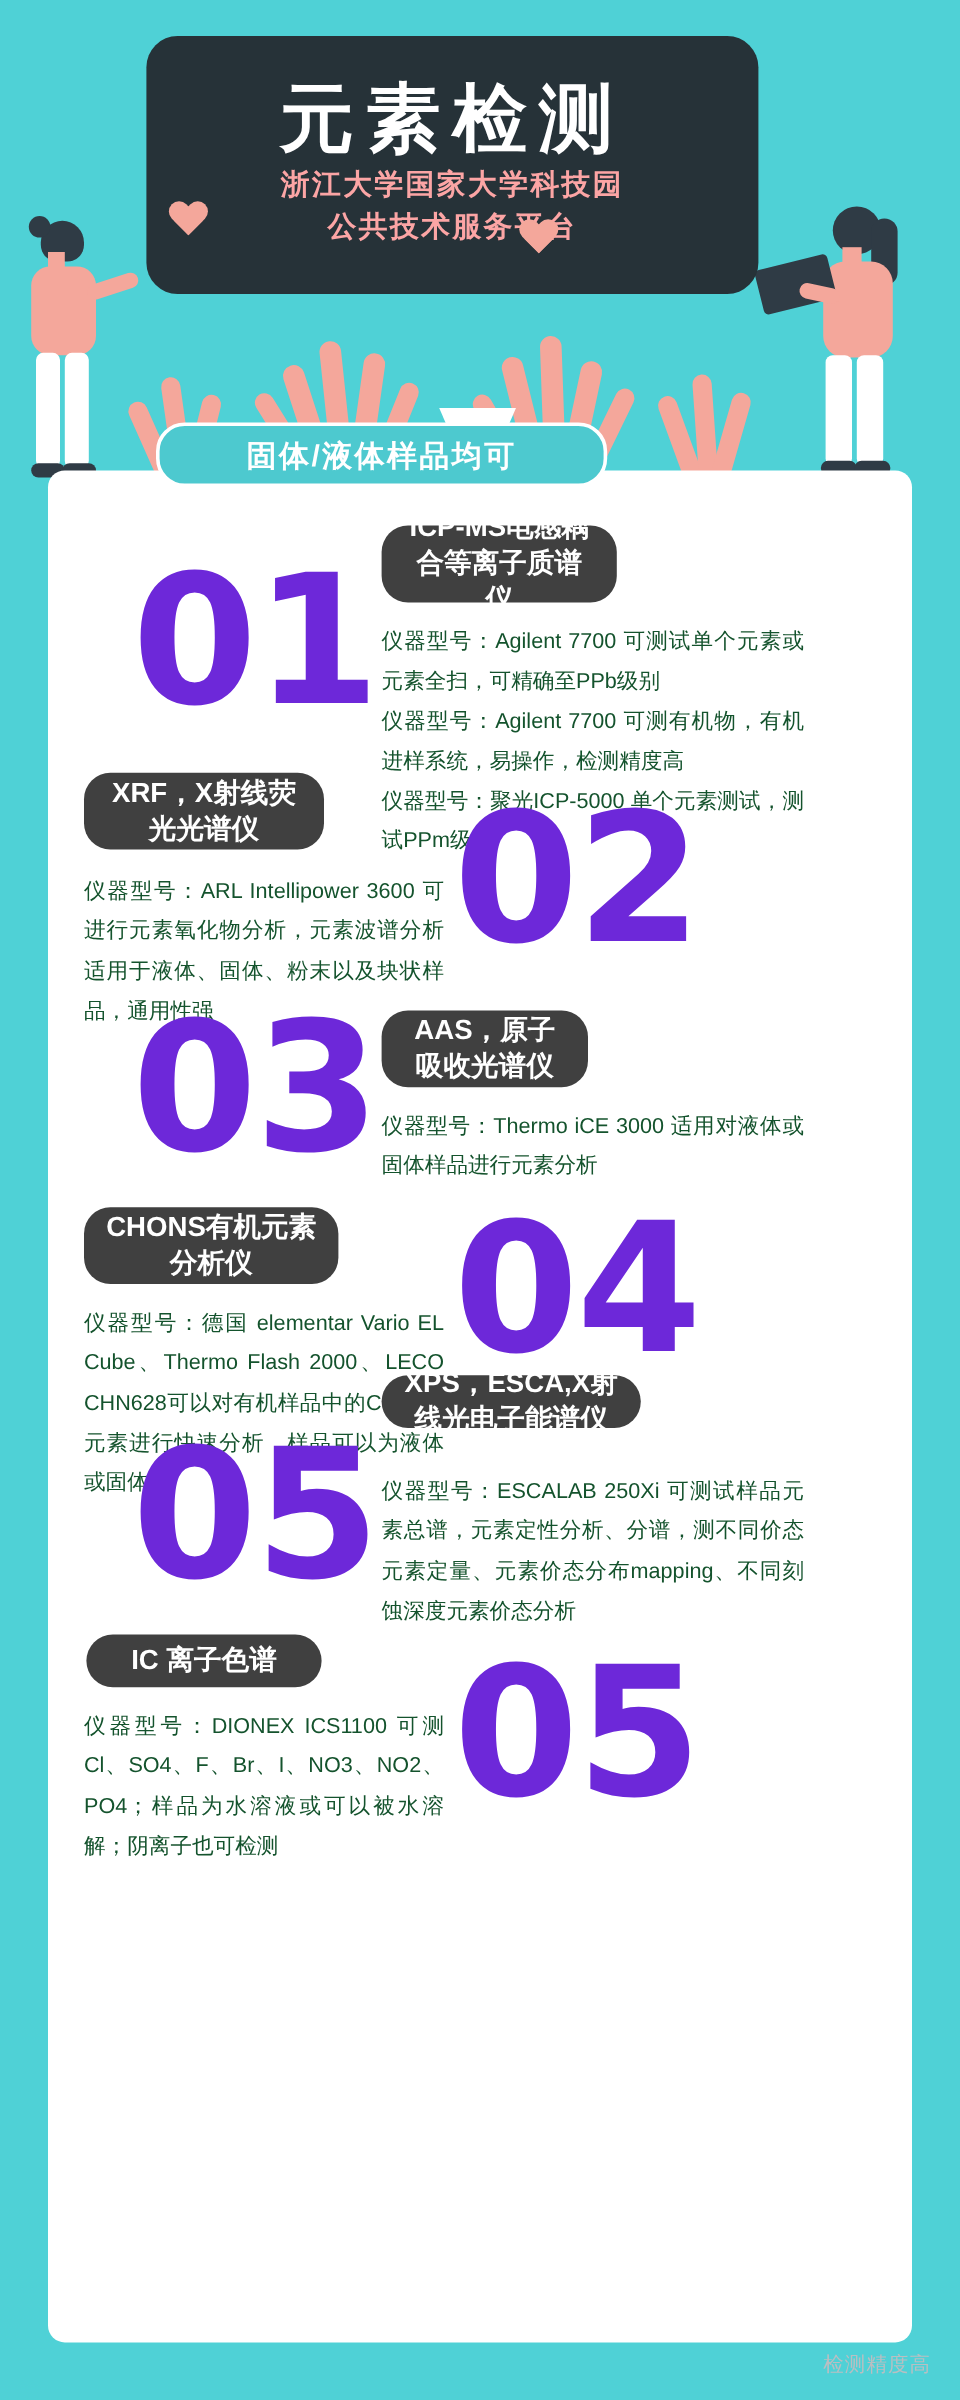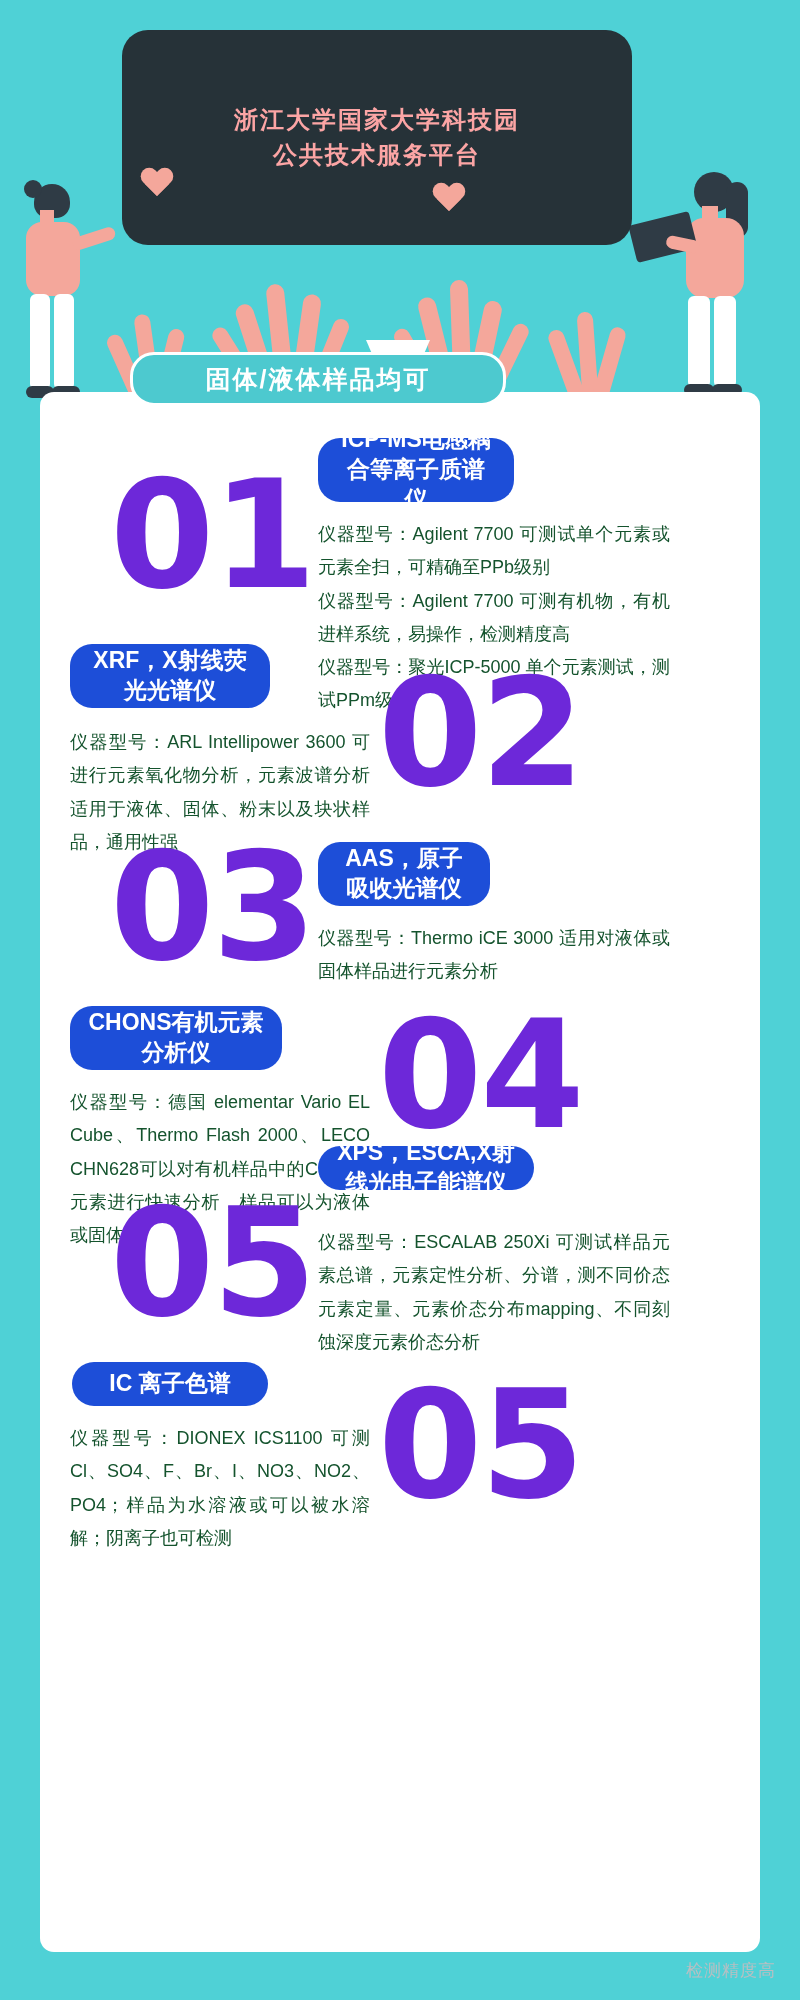--- a/index.html
+++ b/index.html
@@ -62,21 +62,21 @@
     position:absolute;left:40px;top:392px;width:720px;height:1560px;
     background:#ffffff;border-radius:14px;
   }
 
   
   .num{
     position:absolute;color:#6d28d9;font-weight:bold;font-size:150px;
     line-height:1;letter-spacing:-2px;font-family:"DejaVu Sans",sans-serif;
   }
   .pill{
-    position:absolute;background:#1d4ed8;border-radius:22px;
+    position:absolute;background:#404040;border-radius:22px;
     padding:8px 18px;box-sizing:border-box;
     display:flex;align-items:center;justify-content:center;
   }
   .pill span{
     color:#ffffff;font-size:23px;font-weight:bold;line-height:1.3;text-align:center;
   }
   .desc{
     position:absolute;color:#14532d;font-size:18px;line-height:1.85;
     text-align:justify;
   }
@@ -139,20 +139,21 @@
       <div class="p-body" style="left:26px;top:52px;width:58px;height:80px;border-radius:18px;"></div>
       <div class="p-dark" style="left:-28px;top:52px;width:62px;height:38px;border-radius:4px;transform:rotate(-14deg);"></div>
       <div class="p-body" style="left:6px;top:72px;width:34px;height:13px;border-radius:7px;transform:rotate(12deg);"></div>
       <div class="p-white" style="left:28px;top:130px;width:22px;height:92px;border-radius:6px;"></div>
       <div class="p-white" style="left:54px;top:130px;width:22px;height:92px;border-radius:6px;"></div>
       <div class="p-dark" style="left:24px;top:218px;width:30px;height:12px;border-radius:6px;"></div>
       <div class="p-dark" style="left:52px;top:218px;width:30px;height:12px;border-radius:6px;"></div>
     </div>
 
     <div class="title-card">
+      <div class="title-main">元素检测</div>
       <div class="title-sub">
         <div>浙江大学国家大学科技园</div>
         <div>公共技术服务平台</div>
       </div>
     </div>
     <div class="heart heart-left"></div>
     <div class="heart heart-right"></div>
   </div>
 
   <div class="banner">

